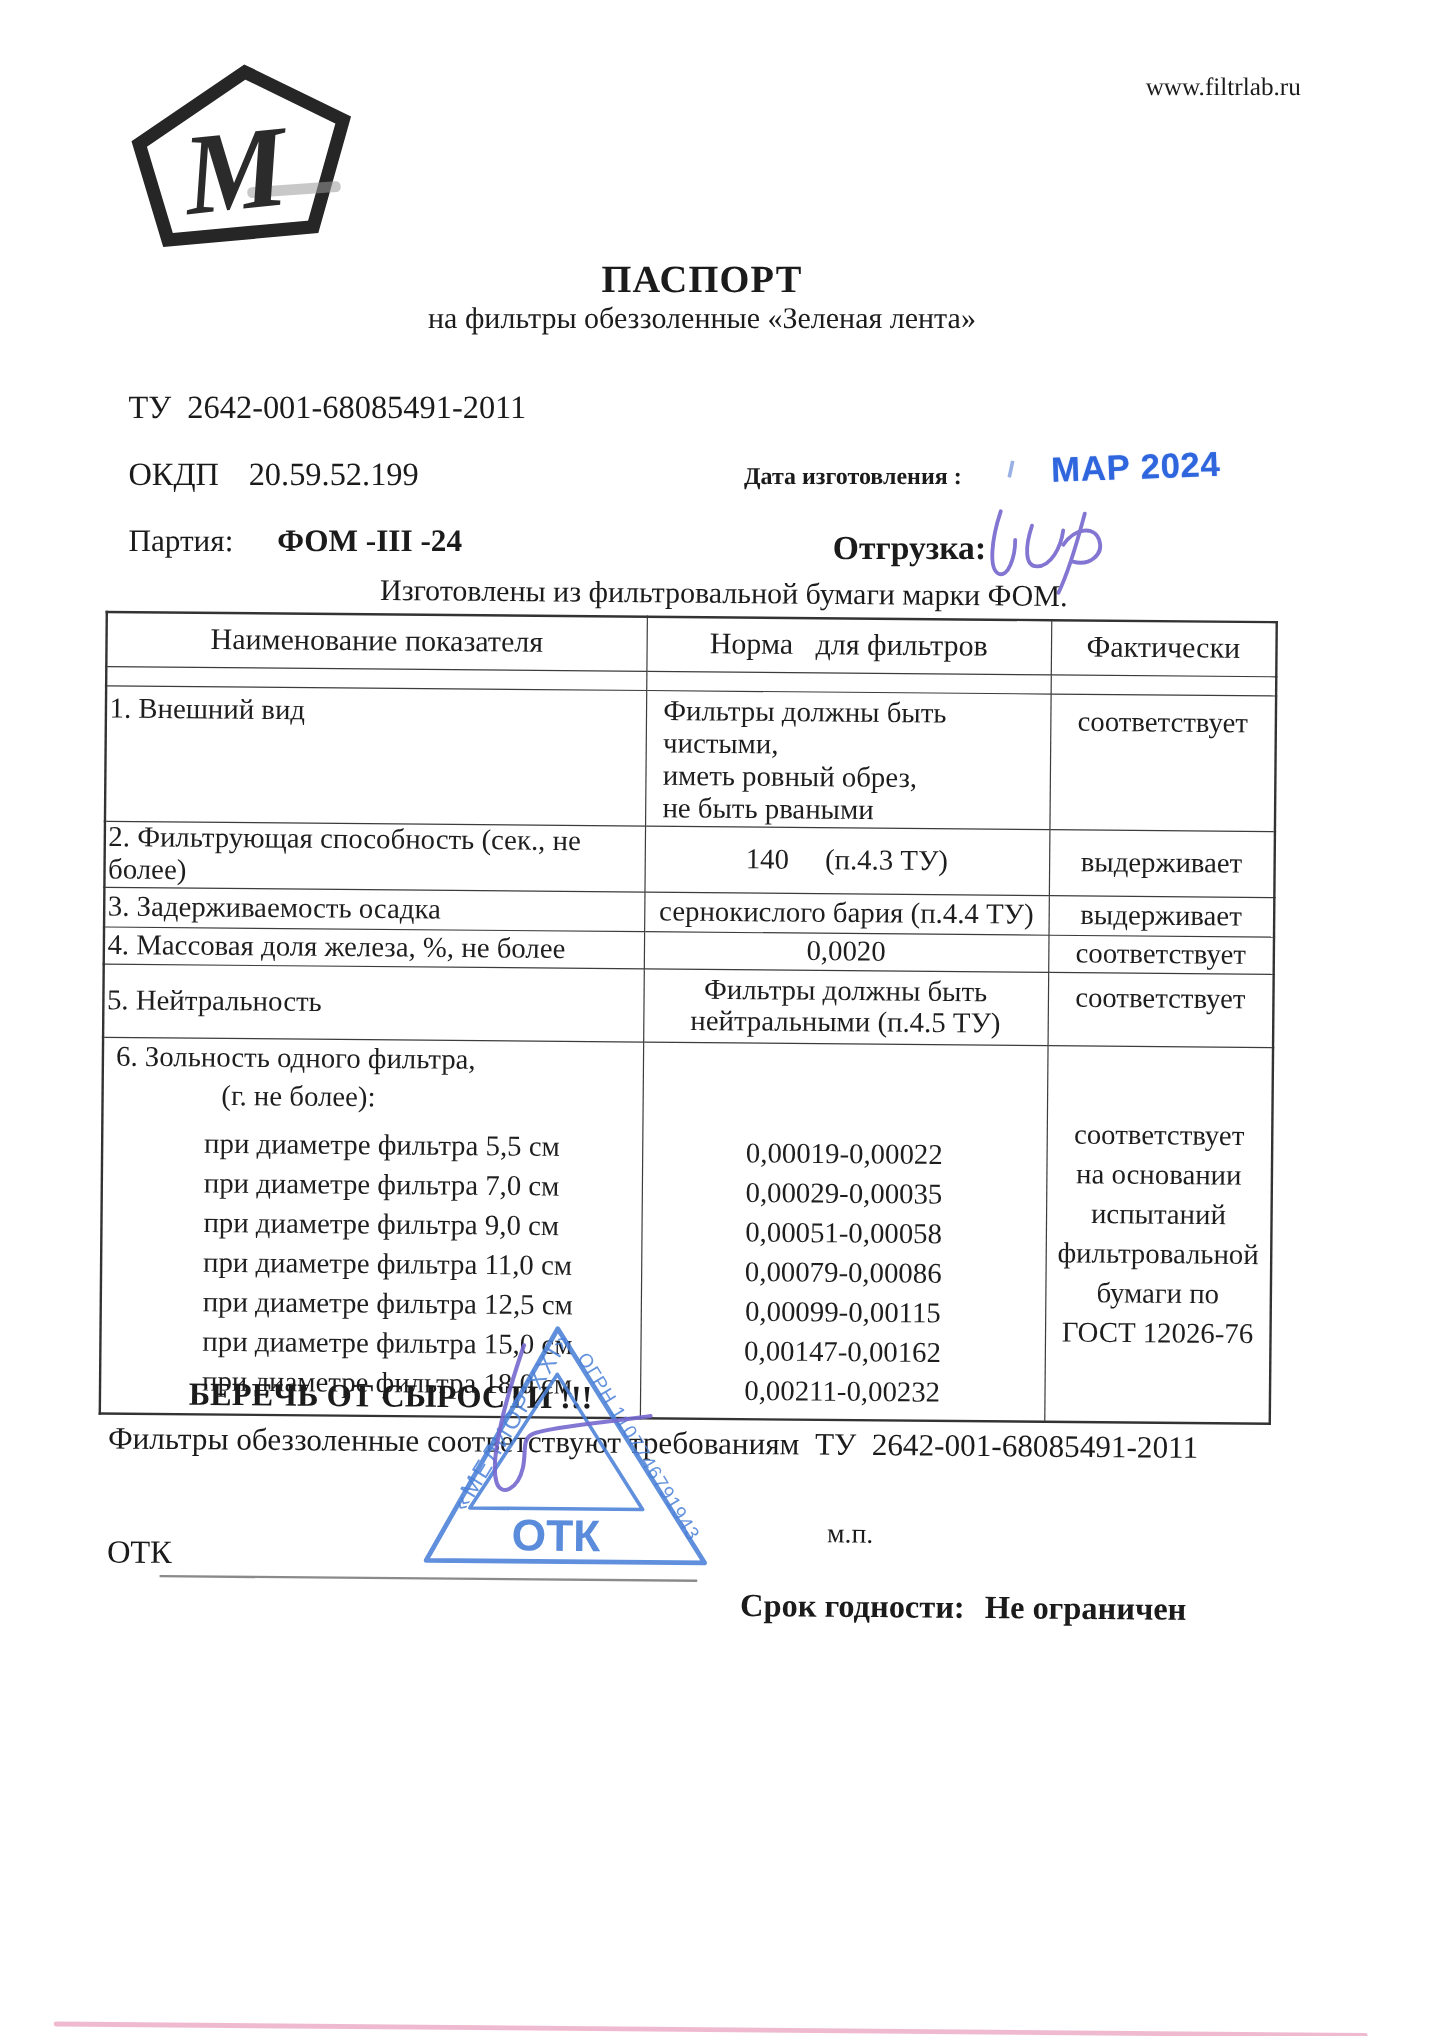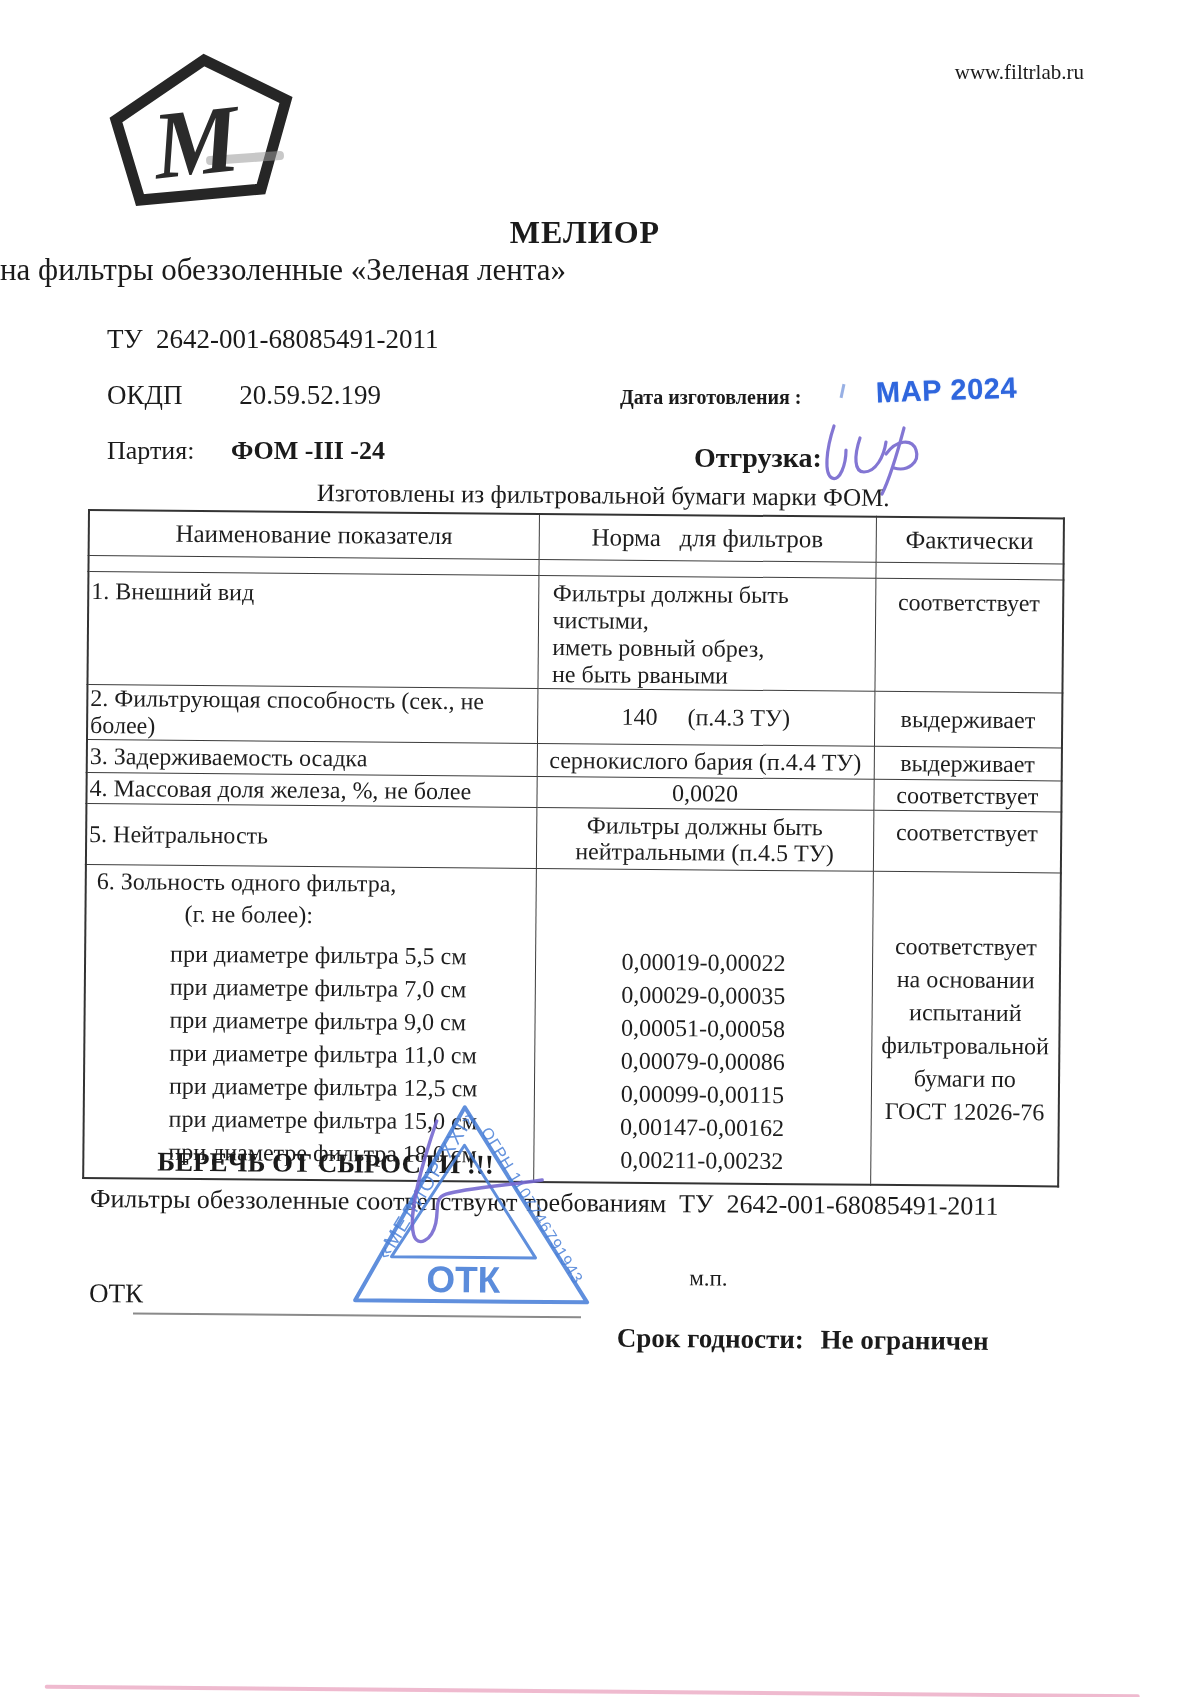--- a/index.html
+++ b/index.html
@@ -12,26 +12,26 @@
   .pre { white-space:pre; }
   .ml  { white-space:pre-line; }
 
   
   .logo-wrap { left:108px; top:48px; width:215px; height:175px; }
   .hdr-right { top:58px; right:116px; text-align:right; line-height:1.42; font-size:27px; }
   .hdr-right .site { font-size:21px; }
 
   
   .title-main { top:214px; left:0; width:1170px; text-align:center; font-size:32px; font-weight:bold; letter-spacing:1px; }
-  .title-sub  { top:252px; left:0; width:1170px; text-align:left; font-size:31px; }
+  .title-sub  { top:252px; left:0; width:1170px; text-align:center; font-size:25px; }
 
   
   .f-tu    { left:107px; top:324px; font-size:27px; }
   .f-okdp  { left:107px; top:380px; font-size:27px; }
-  .f-okdp .val { margin-left:50px; }
+  .f-okdp .val { margin-left:18px; }
   .f-date  { left:620px; top:386px; font-size:20px; font-weight:bold; }
   .f-datestamp {
     left:876px; top:374px; font-family:"Liberation Sans", sans-serif;
     font-weight:bold; font-size:29px; color:#2f66dd; letter-spacing:.5px;
     transform:rotate(-2deg); text-shadow:0 0 1px rgba(47,102,221,.55);
   }
   .stamp-tick { left:841px; top:384px; width:3px; height:14px; background:#6c8fd8; opacity:.7; transform:rotate(12deg); }
   .f-batch { left:107px; top:436px; font-size:26px; }
   .f-batch .val { margin-left:30px; font-weight:bold; }
   .f-ship  { left:694px; top:442px; font-size:28px; font-weight:bold; }
@@ -92,21 +92,21 @@
       <path d="M32,152 L8,72 L96,12 L178,52 L153,141 Z" fill="none" stroke="#262626" stroke-width="11" stroke-linejoin="miter"></path>
       <rect x="98" y="106" width="78" height="9" rx="4" fill="#9a9a9a" opacity="0.55" transform="rotate(-4 130 110)"></rect>
       <text x="46" y="126" font-size="96" font-style="italic" font-weight="bold" fill="#2b2b2b" transform="rotate(-6 90 100)">М</text>
     </svg>
   </div>
 
   <div class="abs hdr-right">
     <div class="site">www.filtrlab.ru</div>
   </div>
 
-  <div class="abs title-main">МЕЛИОР</div>
+  <div class="abs title-main">ПАСПОРТ</div>
   <div class="abs title-sub">на фильтры обеззоленные «Зеленая лента»</div>
 
   <div class="abs f-tu pre">ТУ  2642-001-68085491-2011</div>
   <div class="abs f-okdp">
     <span>ОКДП</span>
     <span class="val">20.59.52.199</span>
   </div>
   <div class="abs f-date">Дата изготовления :</div>
   <div class="abs stamp-tick"></div>
   <div class="abs f-datestamp">МАР 2024</div>

